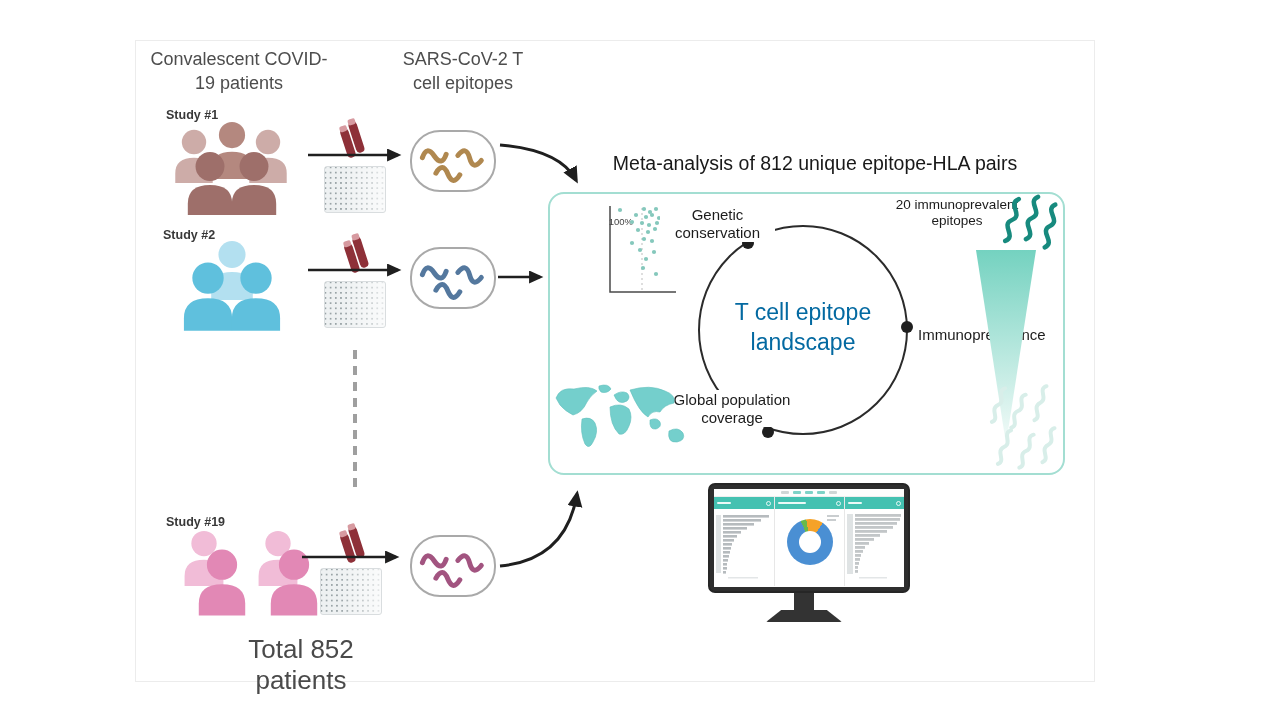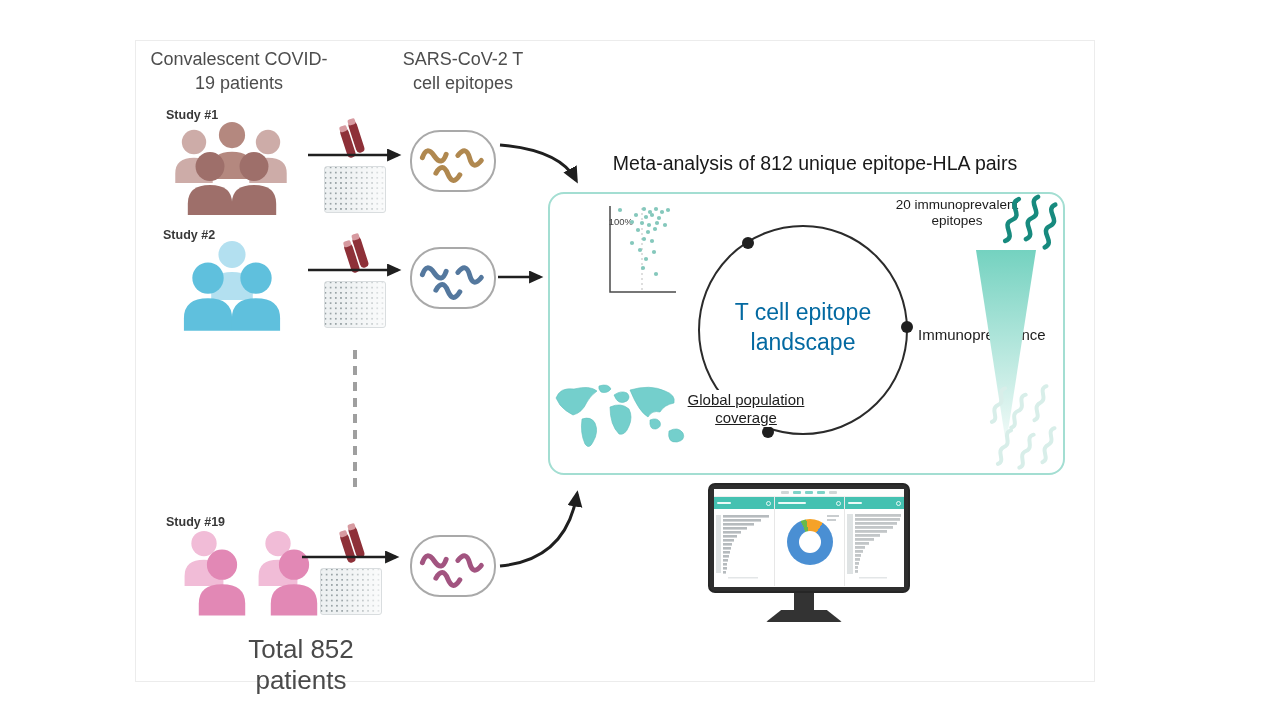--- a/index.html
+++ b/index.html
@@ -220,22 +220,23 @@
     </g>
   </svg>
 
   <svg class="abs" style="left:688px;top:222px;" width="232" height="224">
     <circle cx="115" cy="108" r="104" fill="none" stroke="#2b2b2b" stroke-width="2"></circle>
     <circle cx="60" cy="21" r="6" fill="#1f1f1f"></circle>
     <circle cx="219" cy="105" r="6" fill="#1f1f1f"></circle>
     <circle cx="80" cy="210" r="6" fill="#1f1f1f"></circle>
   </svg>
 
+  <div class="abs nodelabel" style="left:660px;top:205px;width:115px;">Genetic conservation</div>
   <div class="abs nodelabel" style="left:916px;top:325px;width:106px;">Immunoprevalence</div>
-  <div class="abs nodelabel" style="left:682px;top:390px;width:128px;text-decoration:underline;">Global population coverage</div>
+  <div class="abs nodelabel" style="left:668px;top:390px;width:128px;">Global population coverage</div>
   <div class="abs centerlabel" style="left:718px;top:298px;width:170px;">T cell epitope landscape</div>
 
   <div class="abs immunolabel" style="left:882px;top:197px;width:150px;">20 immunoprevalent epitopes</div>
   <svg class="abs" style="left:1000px;top:194px;" width="64" height="58">
     <g fill="none" stroke="var(--teal-dark,#178a7e)" stroke-width="4.5" stroke-linecap="round">
       <path d="M12,4 C2,12 22,18 12,26 C2,34 22,40 12,48" transform="rotate(18 12 26)"></path>
       <path d="M32,2 C22,10 42,16 32,24 C22,32 42,38 32,46" transform="rotate(16 32 24)"></path>
       <path d="M50,10 C40,18 60,24 50,32 C40,40 60,46 50,54" transform="rotate(14 50 32)"></path>
     </g>
   </svg>

